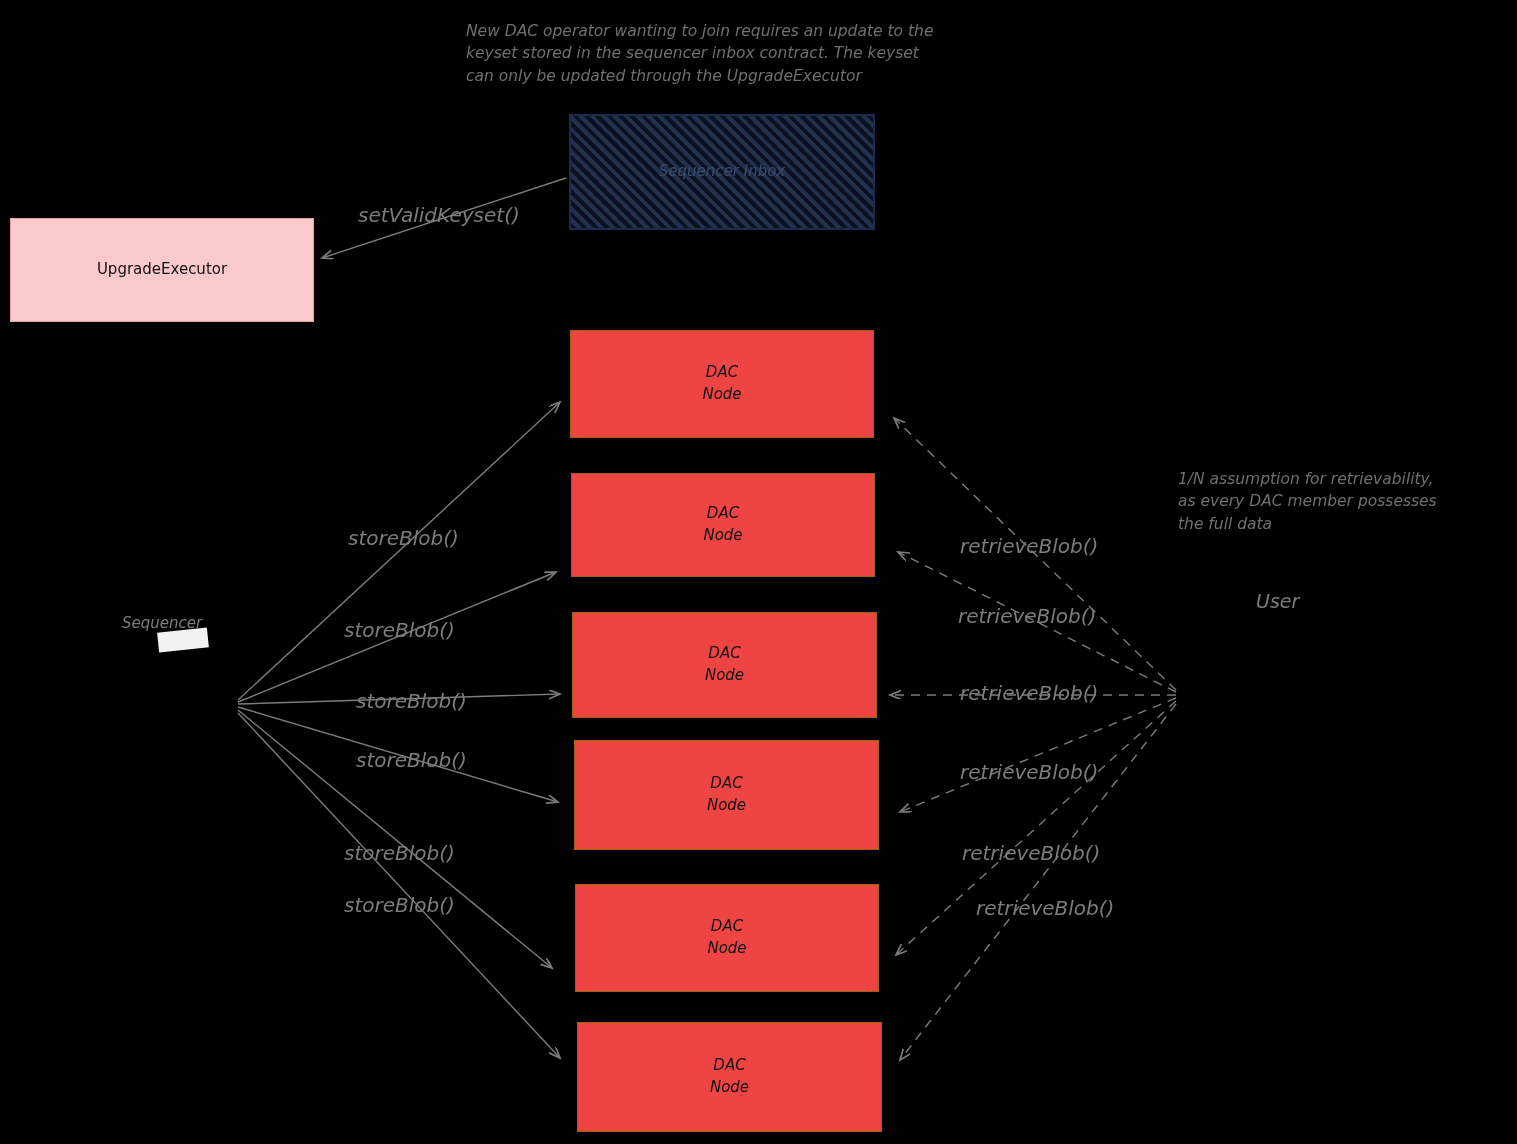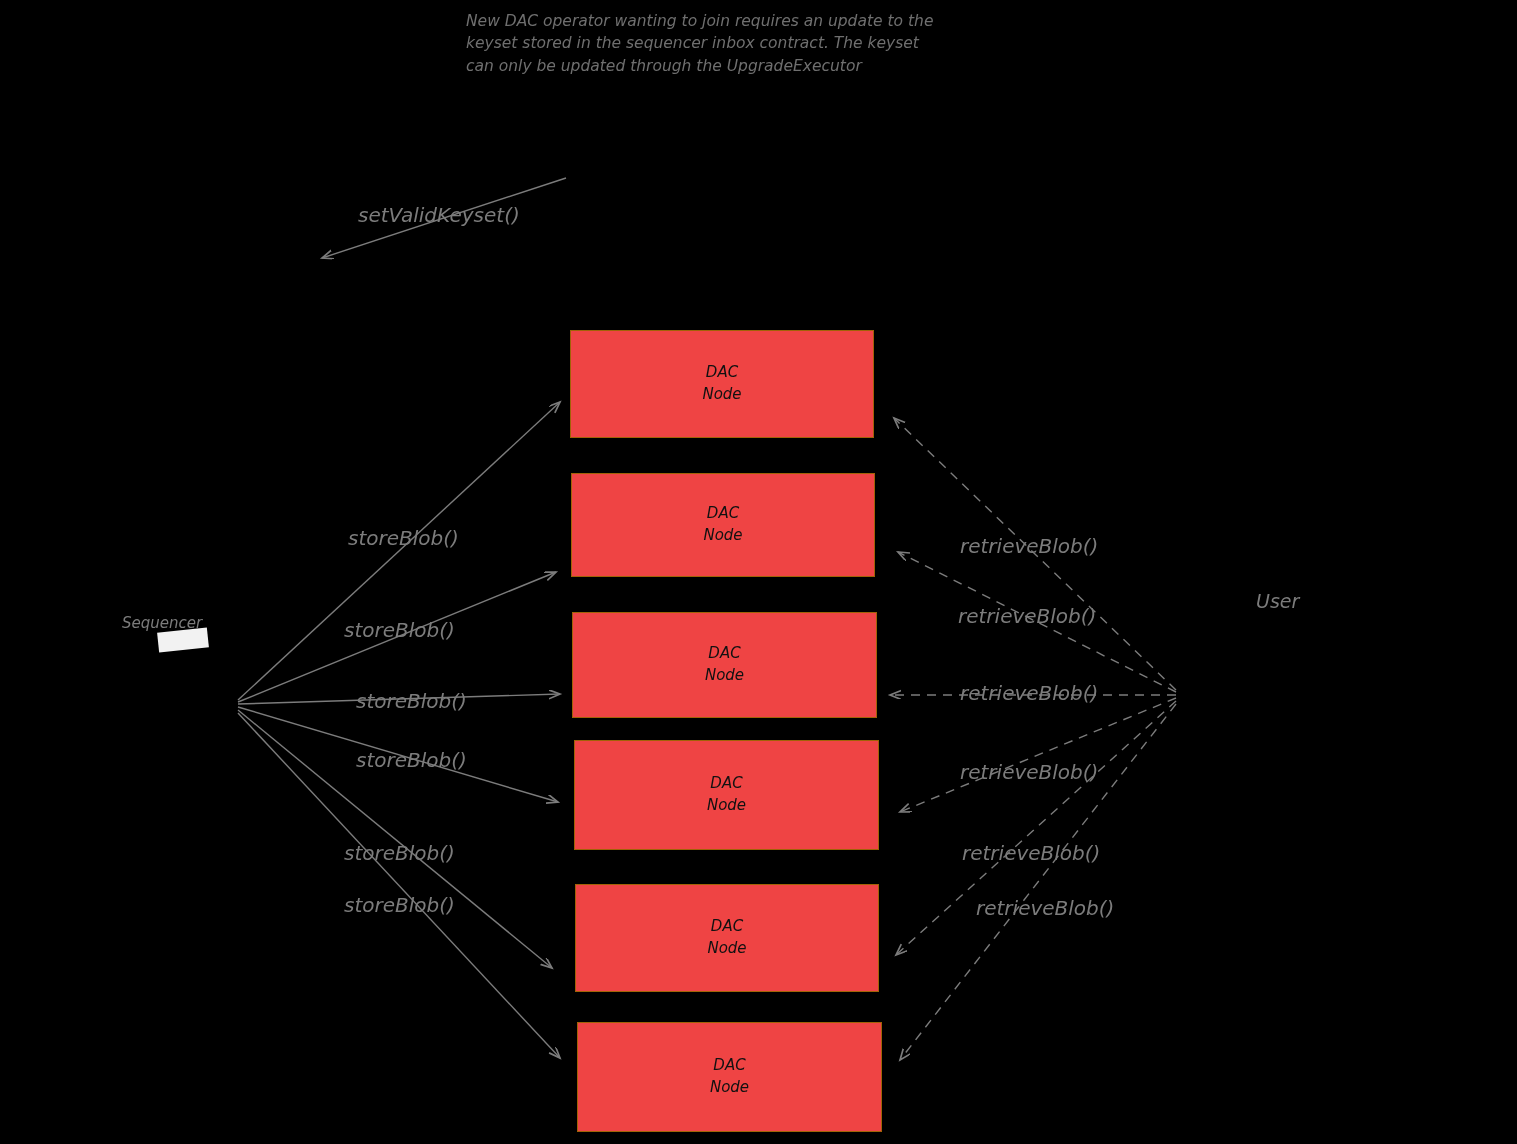--- a/index.html
+++ b/index.html
@@ -47,25 +47,34 @@
 
       <path d="M1176,690 L894,418"></path>
       <path d="M1176,692 L898,552"></path>
       <path d="M1176,695 L890,695"></path>
       <path d="M1176,698 L900,812"></path>
       <path d="M1176,701 L896,955"></path>
       <path d="M1176,704 L900,1060"></path>
     </g>
   </svg>
 
-  <div class="note" style="left:466px;top:10px;">New DAC operator wanting to join requires an update to the
+  <div class="note" style="left:466px;top:20px;">New DAC operator wanting to join requires an update to the
 keyset stored in the sequencer inbox contract. The keyset
 can only be updated through the UpgradeExecutor</div>
+  <div class="note" style="left:1178px;top:468px;">1/N assumption for retrievability,
+as every DAC member possesses
+the full data</div>
 
+  <div class="node hatch" style="left:569px;top:114px;width:306px;height:116px;">
+    <span>Sequencer Inbox</span>
+  </div>
 
+  <div class="node upgrade" style="left:10px;top:218px;width:304px;height:104px;">
+    <span>UpgradeExecutor</span>
+  </div>
 
   <div class="node dac" style="left:570px;top:330px;width:304px;height:108px;">
     <div>
         <div>DAC</div>
     <div>Node</div>
       </div>
   </div>
   <div class="node dac" style="left:571px;top:473px;width:304px;height:104px;">
     <div>
         <div>DAC</div>

